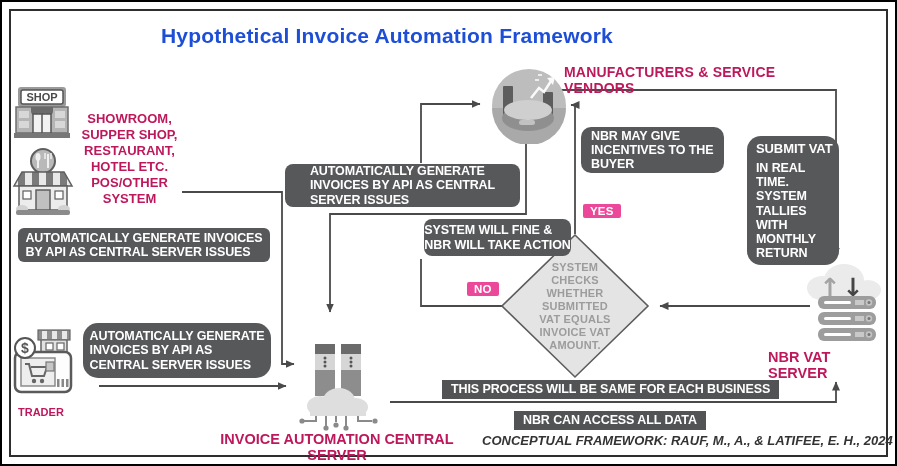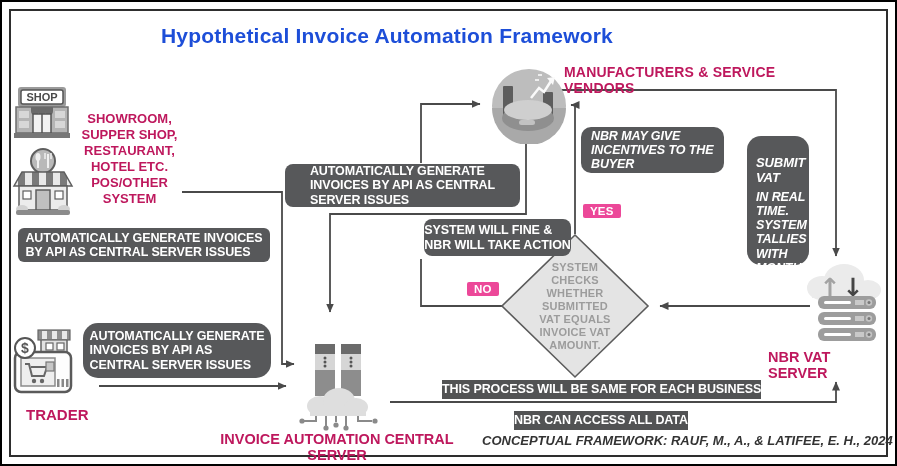--- a/index.html
+++ b/index.html
@@ -13,24 +13,24 @@
   .pre{white-space:pre-line;}
   .title{
     left:140px;top:22px;width:490px;text-align:center;
     font-size:21px;font-weight:bold;color:#1d4ed8;letter-spacing:.2px;
   }
   .box{
     position:absolute;background:#57585a;color:#fff;font-weight:bold;
     display:flex;align-items:center;justify-content:center;text-align:left;
     font-size:12.5px;line-height:1.14;letter-spacing:-.1px;box-sizing:border-box;
   }
-  .box.left{justify-content:flex-start;text-align:left;font-style:italic;}
+  .box.left{justify-content:flex-start;text-align:left;}
   .bar{
     position:absolute;background:#525354;color:#fff;font-weight:bold;
-    font-size:12.5px;line-height:1.2;padding:2px 0;letter-spacing:-.1px;white-space:nowrap;
+    font-size:12.5px;line-height:1.2;padding:2px 9px;letter-spacing:-.1px;white-space:nowrap;
   }
   .tag{
     position:absolute;background:#ec4899;color:#fff;font-weight:bold;
     font-size:11.5px;padding:1px 7px;letter-spacing:.2px;border-radius:2px;
   }
   .cap{position:absolute;font-weight:bold;color:#be185d;}
   .diamond-text{
     left:505px;top:259px;width:136px;text-align:center;
     font-size:11px;line-height:13px;font-weight:bold;color:#9c9c9c;letter-spacing:.2px;
   }
@@ -210,21 +210,21 @@
 
   <div class="cap pre" style="left:70px;top:109px;width:115px;text-align:center;font-size:13px;line-height:16px">SHOWROOM,
 SUPPER SHOP,
 RESTAURANT,
 HOTEL ETC.
 POS/OTHER
 SYSTEM</div>
 
   <div class="cap" style="left:562px;top:62px;width:270px;font-size:14px;letter-spacing:.2px">MANUFACTURERS &amp; SERVICE VENDORS</div>
 
-  <div class="cap" style="left:24px;top:404px;width:70px;font-size:15px">TRADER</div>
+  <div class="cap" style="left:16px;top:404px;width:70px;font-size:11px">TRADER</div>
 
   <div class="cap" style="left:190px;top:429px;width:290px;text-align:center;font-size:14.5px">INVOICE AUTOMATION CENTRAL SERVER</div>
 
   <div class="cap" style="left:766px;top:347px;width:125px;text-align:left;font-size:14.5px">NBR VAT SERVER</div>
 
   <div class="box pre" style="left:16px;top:226px;width:252px;height:34px;border-radius:6px">AUTOMATICALLY GENERATE  INVOICES
 BY API AS CENTRAL SERVER ISSUES</div>
 
   <div class="box pre" style="left:283px;top:162px;width:235px;height:43px;border-radius:8px">AUTOMATICALLY GENERATE
 INVOICES  BY API AS CENTRAL
@@ -234,21 +234,21 @@
 INVOICES  BY API AS
 CENTRAL SERVER ISSUES</div>
 
   <div class="box pre" style="left:422px;top:217px;width:147px;height:37px;border-radius:8px">SYSTEM WILL FINE &amp;
 NBR WILL TAKE ACTION</div>
 
   <div class="box pre left" style="left:579px;top:125px;width:143px;height:46px;border-radius:10px;padding-left:10px">NBR MAY GIVE
 INCENTIVES TO THE
 BUYER</div>
 
-  <div class="box left" style="left:745px;top:134px;width:62px;height:129px;border-radius:14px;padding:20px 4px 6px 9px;align-items:flex-start;flex-direction:column">
+  <div class="box left" style="left:745px;top:134px;width:92px;height:129px;border-radius:14px;padding:6px 4px 6px 9px;align-items:flex-start;flex-direction:column">
     <span style="font-size:13px">SUBMIT VAT</span>
     <span class="pre" style="margin-top:4px">IN REAL
 TIME.
 SYSTEM
 TALLIES
 WITH
 MONTHLY
 RETURN</span>
   </div>
 

